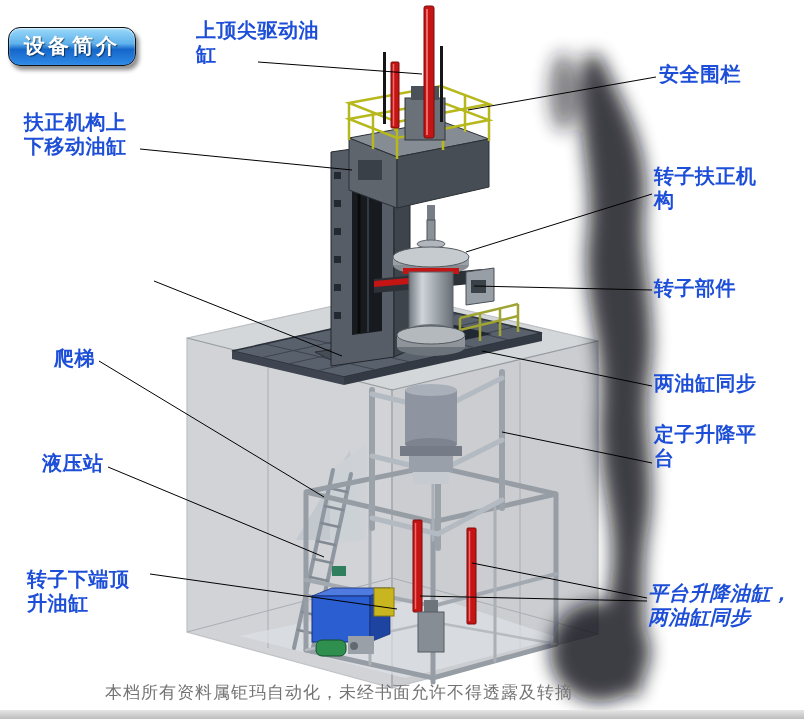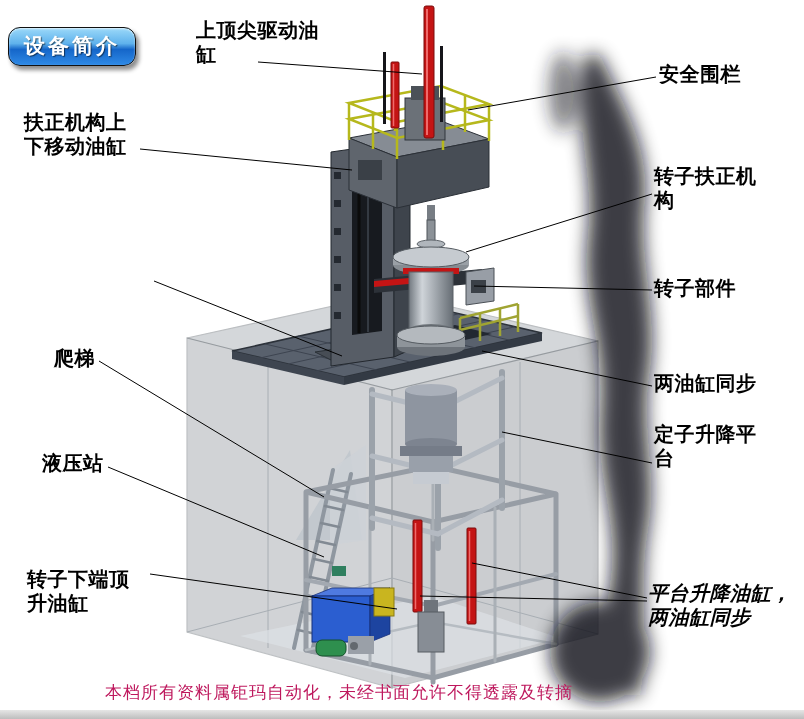--- a/index.html
+++ b/index.html
@@ -2,35 +2,35 @@
 <html><head>
 <meta charset="utf-8">
 <style>
   html,body{margin:0;padding:0;background:#fff;}
   .stage{
     position:relative;width:804px;height:719px;overflow:hidden;background:#ffffff;
     font-family:"DejaVu Sans","Liberation Sans",sans-serif;
   }
   .machine-svg{position:absolute;left:0;top:0;}
   .callout{
-    position:absolute;color:#000000;font-weight:600;font-size:20px;line-height:24px;
+    position:absolute;color:#1d4ed8;font-weight:600;font-size:20px;line-height:24px;
     white-space:pre-line;letter-spacing:0.5px;
   }
   .badge{
     position:absolute;left:8px;top:27px;width:126px;height:37px;
     border:1px solid #111;border-radius:12px;
     background:linear-gradient(#9bd9f9 0%,#5fb2ec 42%,#1566c9 58%,#2f8ae6 100%);
     box-shadow:3px 4px 4px rgba(0,0,0,0.45), inset 0 1px 2px rgba(255,255,255,0.7);
     color:#fff;font-weight:bold;font-size:21px;line-height:37px;text-align:center;
     letter-spacing:3px;text-shadow:1px 1px 1px rgba(0,0,0,0.55);
   }
   .footer{
     position:absolute;left:0;top:681px;width:678px;text-align:center;
     font-family:"DejaVu Serif","Liberation Serif",serif;
-    font-size:17px;color:#be185d;letter-spacing:1px;
+    font-size:17px;color:#737373;letter-spacing:1px;
   }
   .bottom-bar{
     position:absolute;left:0;top:710px;width:804px;height:9px;
     background:linear-gradient(#e6e6e6,#bdbdbd);
   }
 </style>
 </head>
 <body>
 
 <div class="stage">

